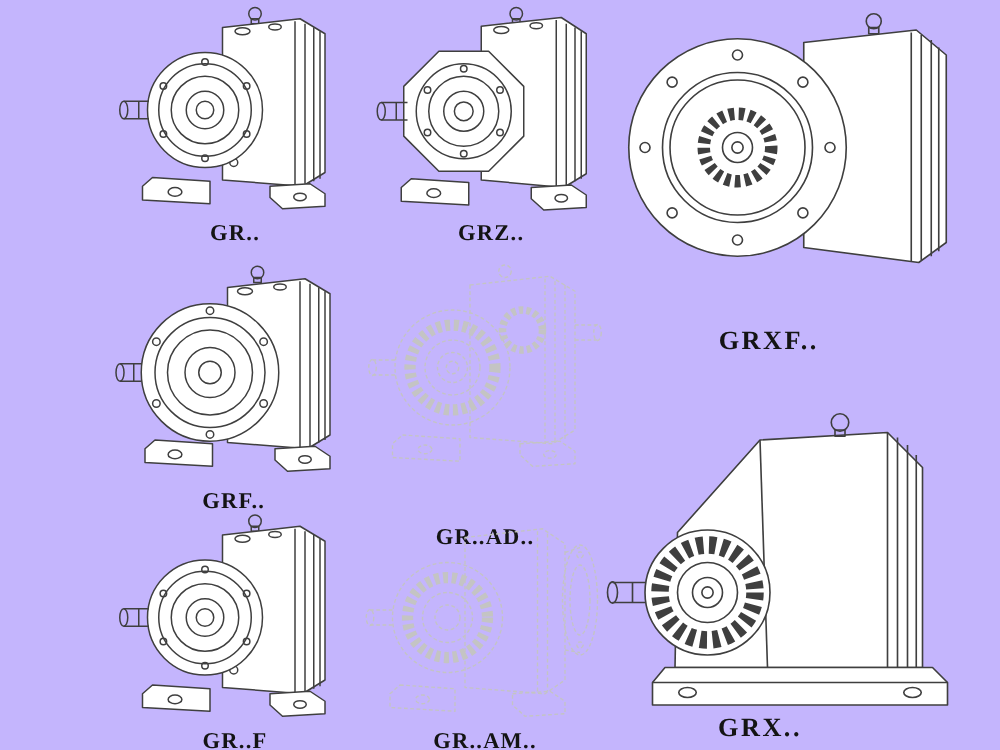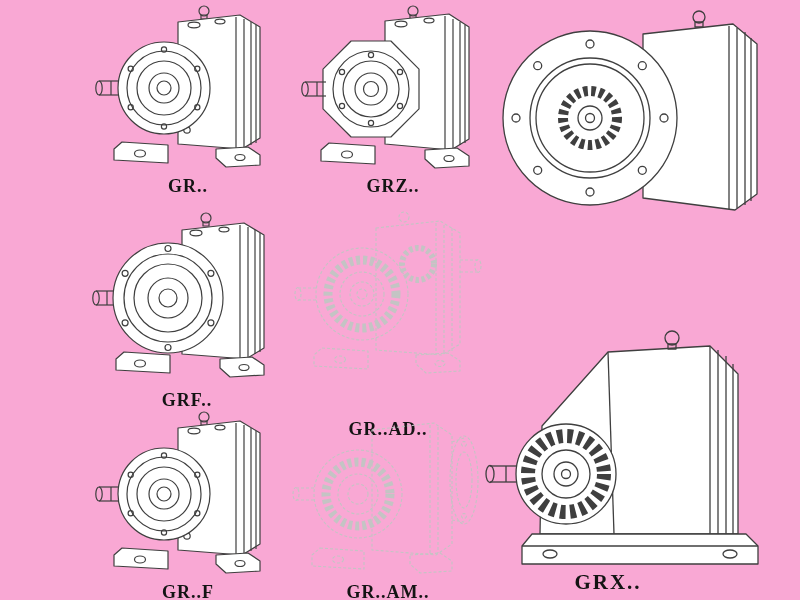--- a/index.html
+++ b/index.html
@@ -1,21 +1,21 @@
 <!DOCTYPE html>
 <html style="--line: #3f3f3f; --faded-line: #c4c4c4; --label: #141414;"><head>
 <meta charset="utf-8">
 <style>
   * { box-sizing: border-box; }
   html, body { margin: 0; padding: 0; }
   .page {
     position: relative;
     width: 800px;
     height: 600px;
-    background: #f9a8d4;
+    background: #c4b5fd;
     overflow: hidden;
     font-family: "Liberation Serif", serif;
   }
   figure.cell {
     position: absolute;
     margin: 0;
     display: flex;
     flex-direction: column;
     align-items: center;
   }
@@ -167,20 +167,21 @@
           <circle cx="147.3" cy="170.3" r="4"></circle>
           <circle cx="95" cy="192" r="4"></circle>
           <circle cx="42.7" cy="170.3" r="4"></circle>
           <circle cx="21" cy="118" r="4"></circle>
           <circle cx="42.7" cy="65.7" r="4"></circle>
           <circle cx="95" cy="44" r="4"></circle>
           <circle cx="147.3" cy="65.7" r="4"></circle>
         </g>
       </g>
     </svg>
+    <figcaption>GRXF..</figcaption>
   </figure>
 
   <figure class="cell" id="cell-grf">
     <svg class="drawing" width="210" height="180" viewBox="0 0 210 180">
       <g fill="none" stroke="currentColor" stroke-width="1.2" stroke-linejoin="round">
         <g>
           <circle cx="124" cy="10" r="5"></circle>
             <rect x="121" y="14" width="6" height="4"></rect>
         </g>
         <g>

